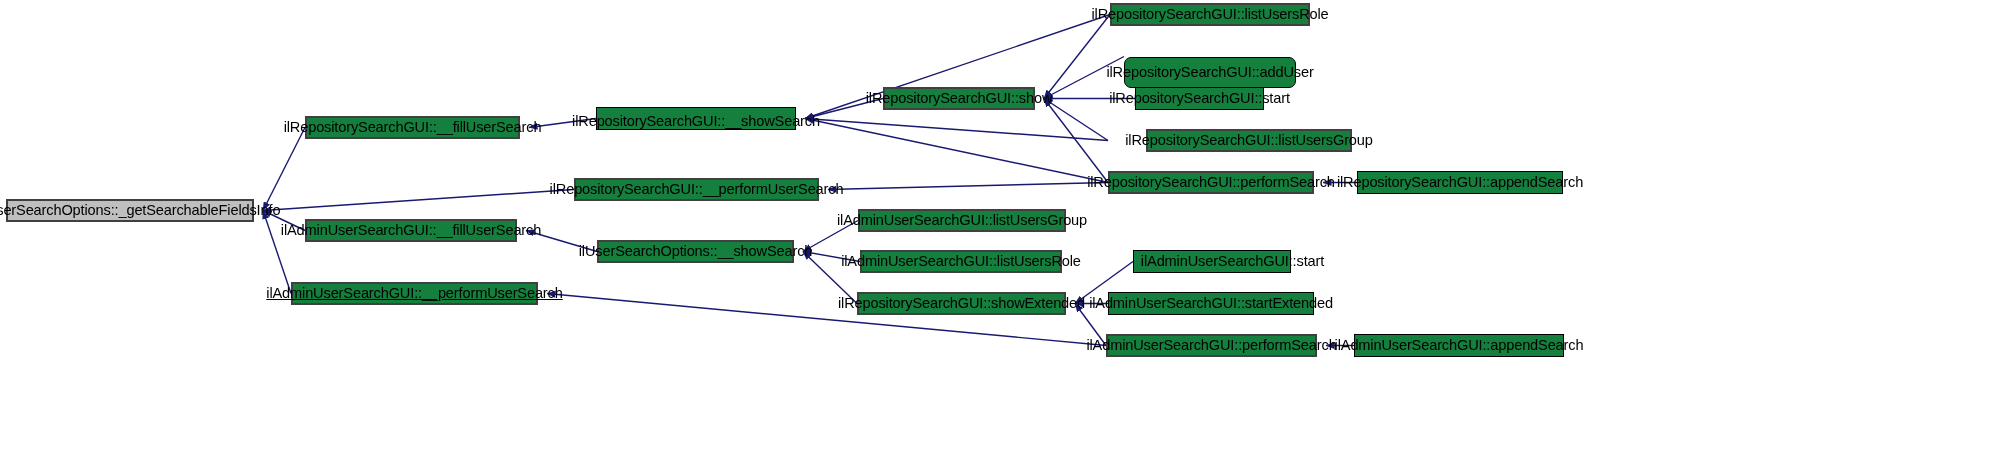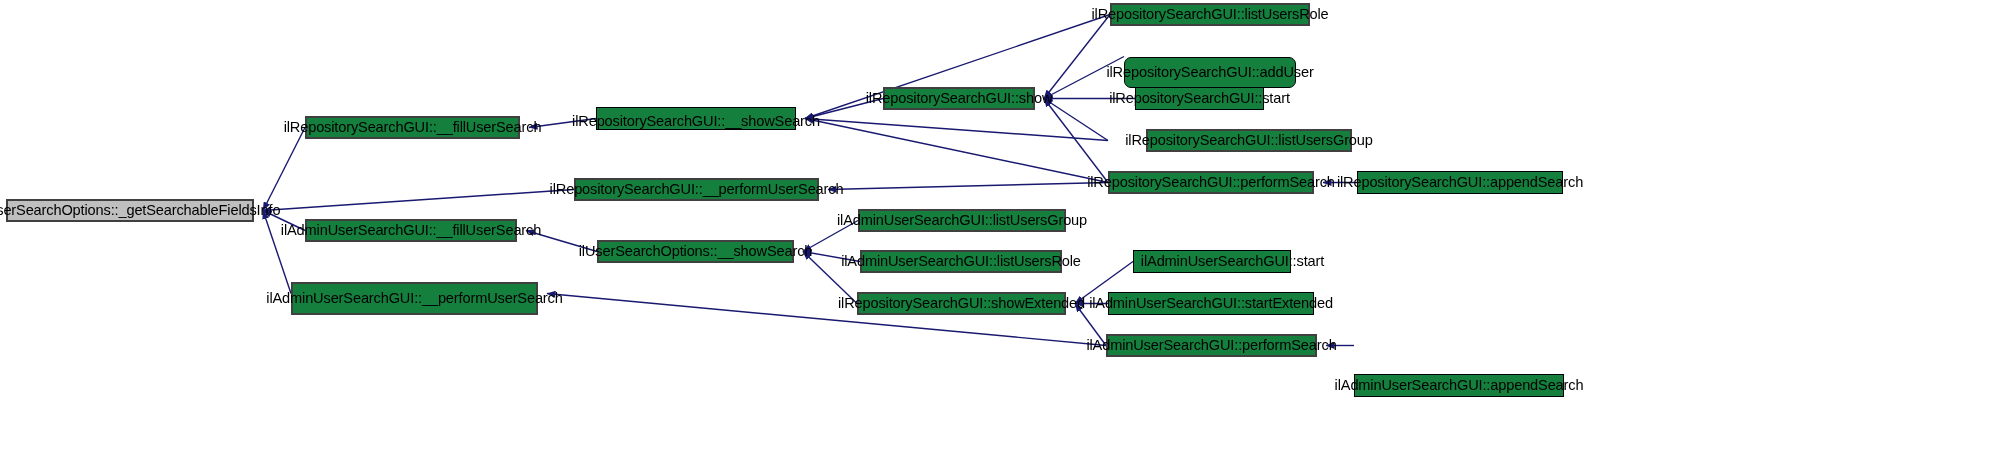--- a/index.html
+++ b/index.html
@@ -94,21 +94,21 @@
   <div id="nodes-g">
       <div class="node root" style="left: 6px; top: 199px; width: 248px; height: 23px;">
         <span class="node-label">ilUserSearchOptions::_getSearchableFieldsInfo</span>
       </div>
       <div class="node thick" style="left: 305px; top: 116px; width: 215px; height: 23px;">
         <span class="node-label">ilRepositorySearchGUI::__fillUserSearch</span>
       </div>
       <div class="node thick" style="left: 305px; top: 219px; width: 212px; height: 23px;">
         <span class="node-label">ilAdminUserSearchGUI::__fillUserSearch</span>
       </div>
-      <div class="node thick" style="left: 291px; top: 282px; width: 247px; height: 33px;">
+      <div class="node thick" style="left: 291px; top: 282px; width: 247px; height: 23px; text-decoration: underline;">
         <span class="node-label">ilAdminUserSearchGUI::__performUserSearch</span>
       </div>
       <div class="node" style="left: 596px; top: 107px; width: 200px; height: 23px; align-items: flex-end;">
         <span class="node-label">ilRepositorySearchGUI::__showSearch</span>
       </div>
       <div class="node thick" style="left: 574px; top: 178px; width: 245px; height: 23px;">
         <span class="node-label">ilRepositorySearchGUI::__performUserSearch</span>
       </div>
       <div class="node thick" style="left: 597px; top: 240px; width: 197px; height: 23px;">
         <span class="node-label">ilUserSearchOptions::__showSearch</span>
@@ -145,17 +145,17 @@
       </div>
       <div class="node" style="left: 1108px; top: 292px; width: 206px; height: 23px;">
         <span class="node-label">ilAdminUserSearchGUI::startExtended</span>
       </div>
       <div class="node thick" style="left: 1106px; top: 334px; width: 211px; height: 23px;">
         <span class="node-label">ilAdminUserSearchGUI::performSearch</span>
       </div>
       <div class="node" style="left: 1357px; top: 171px; width: 206px; height: 23px;">
         <span class="node-label">ilRepositorySearchGUI::appendSearch</span>
       </div>
-      <div class="node" style="left: 1354px; top: 334px; width: 210px; height: 23px; margin-top: 40px;">
+      <div class="node" style="left: 1354px; top: 334px; width: 210px; height: 23px;">
         <span class="node-label">ilAdminUserSearchGUI::appendSearch</span>
       </div>
     </div>
 </div>
 
 </body></html>

